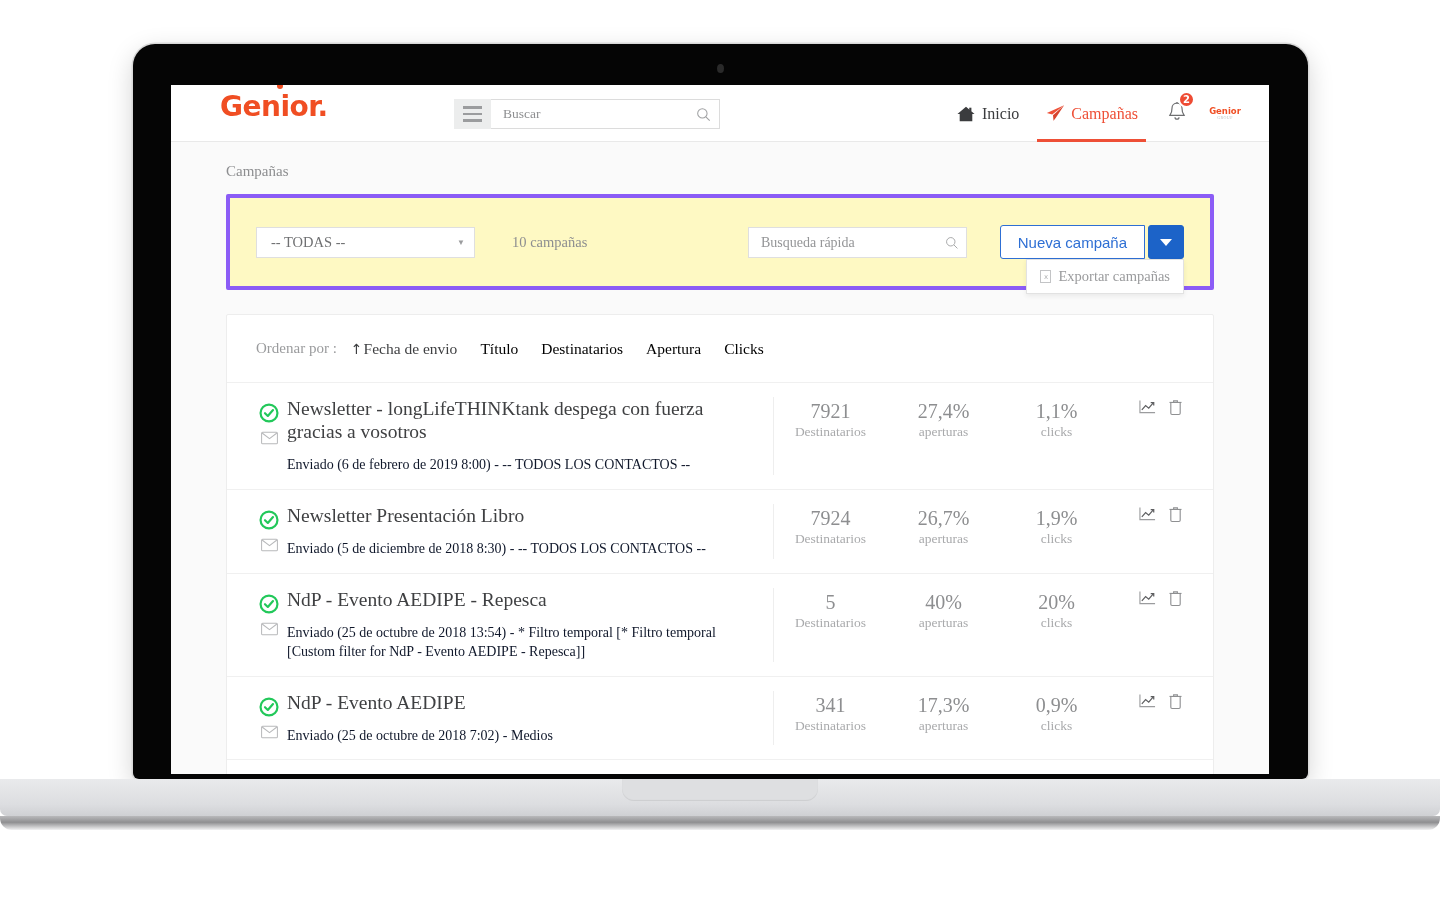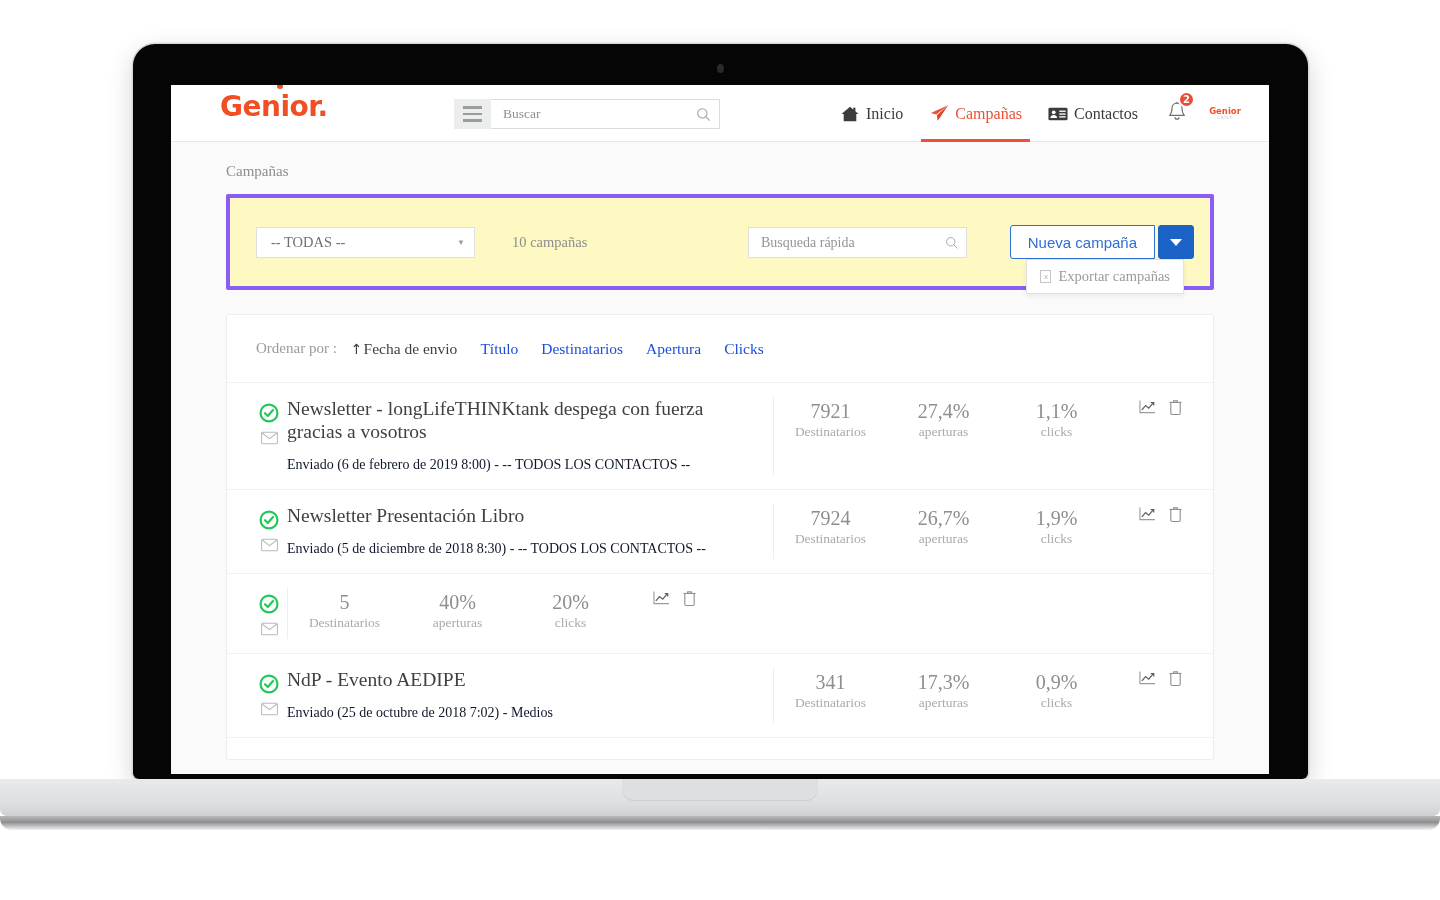--- a/index.html
+++ b/index.html
@@ -162,21 +162,21 @@
     position:absolute; left: 518px; top: 29px;
     width:219px; height:31px; border:1px solid #dfdfdf; background:#fff;
     display:flex; align-items:center; padding:0 9px 0 12px; gap:6px;
   }
   .quick input {
     flex:1; border:none; outline:none; background:transparent;
     font-family:"Liberation Serif", serif; font-size:14px; color:#6f7072;
   }
   .quick input::placeholder { color:#949597; }
 
-  .btn-group { position:absolute; right: 16px; top: 27px; display:flex; }
+  .btn-group { position:absolute; right: 26px; top: 27px; display:flex; }
   .btn-primary {
     height:34px; padding:0 17px; background:#fff;
     border:1px solid #2e6fd4; color:#2e6fd4;
     font-family:"Liberation Sans", sans-serif; font-size:15px;
     display:flex; align-items:center; cursor:pointer;
     border-radius:3px 0 0 3px;
   }
   .btn-caret {
     width:36px; height:34px; background:#1c63c8; border:1px solid #1c63c8;
     border-radius:0 3px 3px 0; cursor:pointer;
@@ -208,21 +208,21 @@
   .list-panel {
     margin: 24px 55px 0 55px; background:#fff;
     border:1px solid #ededed; border-radius:2px;
   }
   .sortbar {
     height: 67px; display:flex; align-items:center;
     padding: 0 30px 0 29px; position:relative;
   }
   .sortlabel { font-size:15px; color:#9a9b9d; margin-right:14px; }
   .sortopt {
-    font-size:15.5px; color:#1d4ed8; margin-right:23px; cursor:pointer;
+    font-size:15.5px; color:#000000; margin-right:23px; cursor:pointer;
   }
   .sortopt.active { color:#3e3f41; display:flex; align-items:center; }
   .arrow-up { font-family:"DejaVu Sans", sans-serif; font-size:14px; margin-right:1px; }
   .total {
     position:absolute; right: 30px; top:0; height:67px;
     display:flex; align-items:center; gap:12px;
   }
   .total-label { font-size:15.5px; color:#9a9b9d; }
   .pagebox {
     width:30px; height:30px; border:1px solid #e0e0e0;
@@ -318,33 +318,20 @@
         <div class="navitem active">
           <span class="nav-icon">
             <svg viewBox="0 0 22 20" width="21" height="19">
               <path d="M21 1 L2 9.5 L8 11.2 Z" fill="#ee4f36"></path>
               <path d="M21 1 L8.8 12 L9.4 18 L12.3 14.2 Z" fill="#d8432c"></path>
             </svg>
           </span>
           <span>Campañas</span>
         </div>
 
-        <div class="navitem">
-          <span class="nav-icon">
-            <svg viewBox="0 0 22 16" width="21" height="16">
-              <rect x="0.5" y="1" width="21" height="14" rx="1.5" fill="#3b3c3e"></rect>
-              <circle cx="6.3" cy="6.2" r="2.1" fill="#fff"></circle>
-              <path d="M2.6 12.3c0-2.1 1.7-3.2 3.7-3.2s3.7 1.1 3.7 3.2z" fill="#fff"></path>
-              <rect x="12.4" y="4.2" width="7" height="1.5" fill="#fff"></rect>
-              <rect x="12.4" y="7.3" width="7" height="1.5" fill="#fff"></rect>
-              <rect x="12.4" y="10.4" width="7" height="1.5" fill="#fff"></rect>
-            </svg>
-          </span>
-          <span>Contactos</span>
-        </div>
 
         <div class="bellwrap">
           <span>
             <svg viewBox="0 0 20 22" width="20" height="22">
               <path d="M10 2.2c-3 0-5 2.2-5 5 0 4.6-1.6 6-2.2 7.2h14.4C16.6 13.2 15 11.8 15 7.2c0-2.8-2-5-5-5z" fill="none" stroke="#6e6f71" stroke-width="1.2"></path>
               <path d="M8 16.2a2 2 0 0 0 4 0" fill="none" stroke="#6e6f71" stroke-width="1.2"></path>
               <line x1="10" y1="1" x2="10" y2="2.3" stroke="#6e6f71" stroke-width="1.2"></line>
             </svg>
           </span>
           <span class="badge">2</span>
@@ -525,20 +512,24 @@
                   <path d="M6.6 11.2 L9.7 14.2 L15.4 7.8" fill="none" stroke="#22c85a" stroke-width="2.4" stroke-linecap="round" stroke-linejoin="round"></path>
                 </svg>
             </span>
             <span class="mail-ic">
               <svg viewBox="0 0 20 15" width="17" height="14">
                   <rect x="0.7" y="0.7" width="18.6" height="13.6" rx="1.2" fill="none" stroke="#b8b9bb" stroke-width="1.2"></rect>
                   <path d="M1.3 1.6 L10 8.2 L18.7 1.6" fill="none" stroke="#b8b9bb" stroke-width="1.2"></path>
                 </svg>
             </span>
           </div>
+          <div class="row-main">
+            <div class="row-title">NdP - Evento AEDIPE - Repesca</div>
+            <div class="row-sub">Enviado (25 de octubre de 2018 13:54) - * Filtro temporal [* Filtro temporal [Custom filter for NdP - Evento AEDIPE - Repesca]]</div>
+          </div>
           <div class="row-stats">
             <div class="stat">
               <div class="stat-val">5</div>
               <div class="stat-lab">Destinatarios</div>
             </div>
             <div class="stat">
               <div class="stat-val">40%</div>
               <div class="stat-lab">aperturas</div>
             </div>
             <div class="stat">

